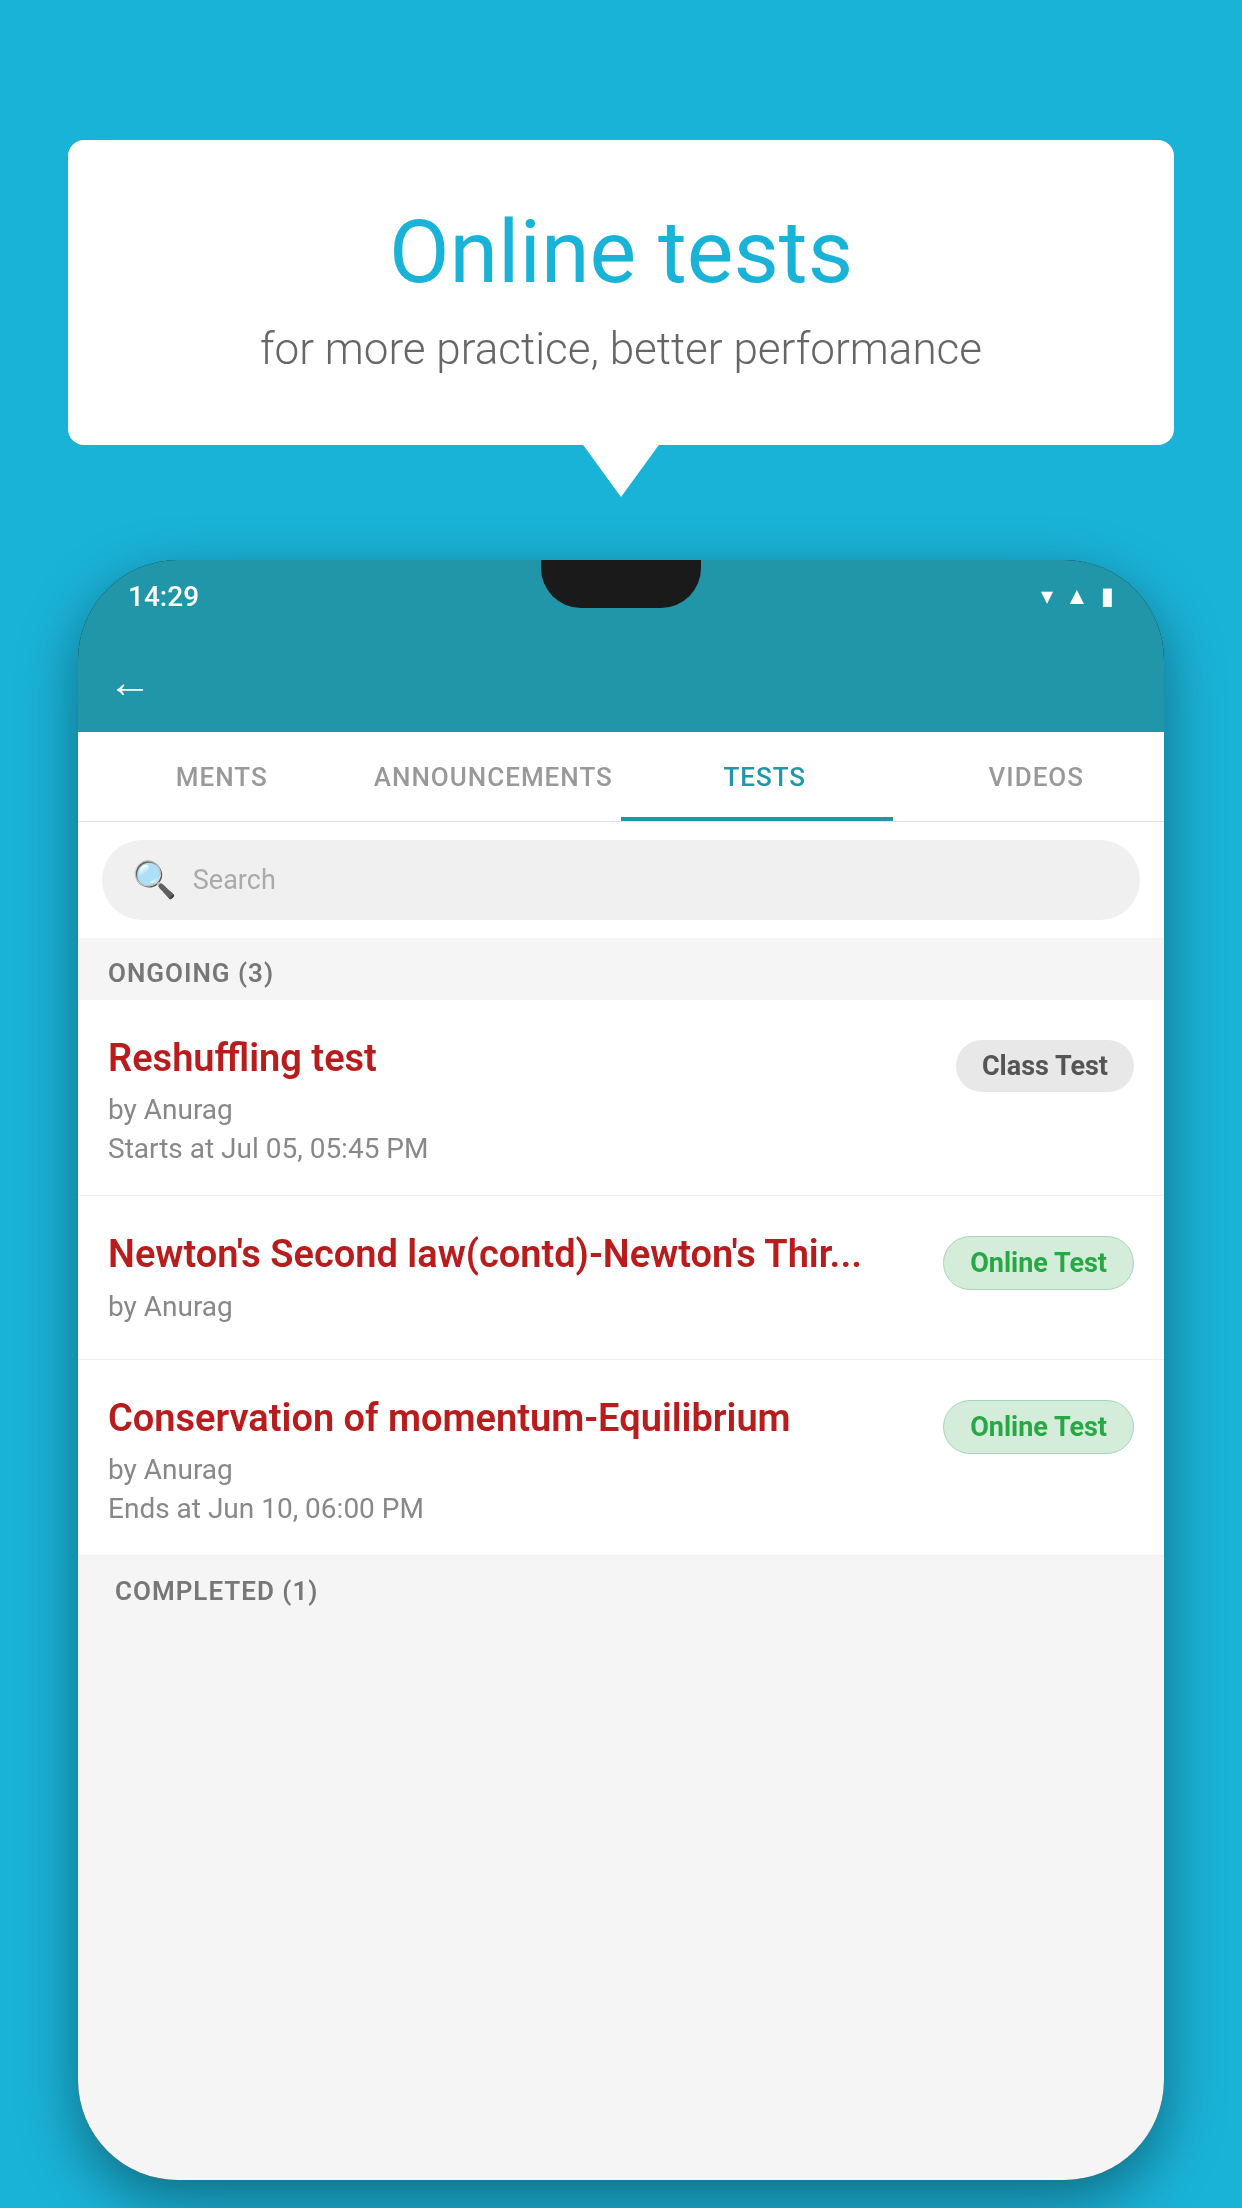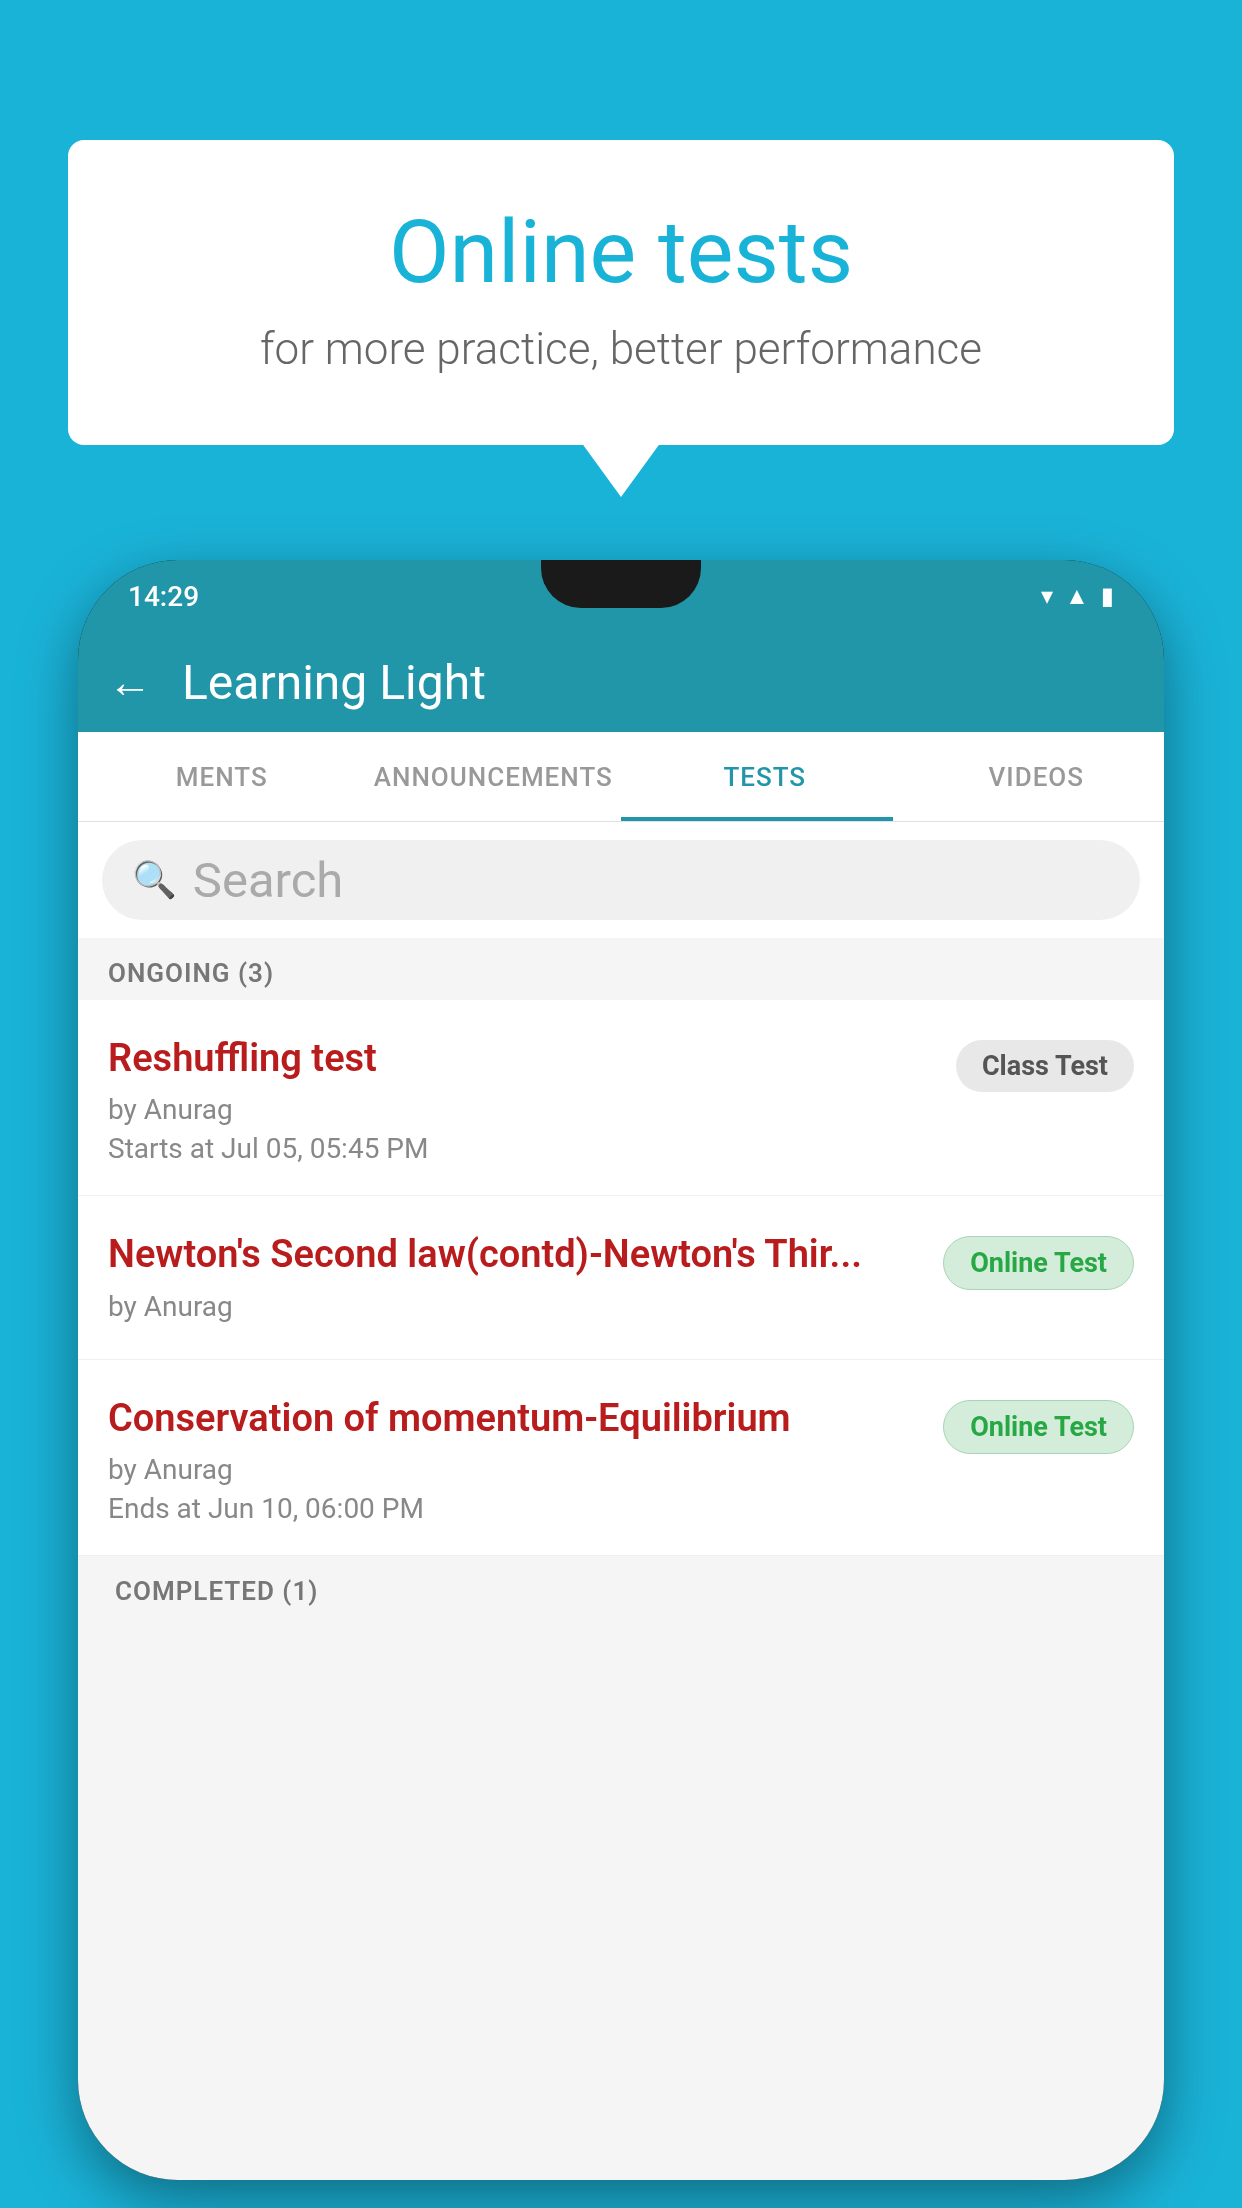--- a/index.html
+++ b/index.html
@@ -171,21 +171,21 @@
       align-items: center;
       padding: 0 30px;
       gap: 16px;
     }
     .search-icon {
       color: #999;
       font-size: 36px;
     }
     .search-text {
       color: #aaa;
-      font-size: 49px;
+      font-size: 27px;
     }
 
     
     .section-header {
       padding: 20px 30px 12px;
       font-size: 26px;
       font-weight: 600;
       color: #777;
       letter-spacing: 1px;
       background: #f5f5f5;
@@ -265,21 +265,20 @@
     <span class="status-time">14:29</span>
     <div class="status-icons">
       <span class="status-icon">▾</span>
       <span class="status-icon">▲</span>
       <span class="status-icon">▮</span>
     </div>
   </div>
 
   <div class="app-bar">
     <span class="back-arrow">←</span>
-    <span class="app-title">Learning Light</span>
   </div>
 
   <div class="phone-screen">
 
     <div class="tab-bar">
       <div class="tab-item">
         <span>MENTS</span>
       </div>
       <div class="tab-item">
         <span>ANNOUNCEMENTS</span>

